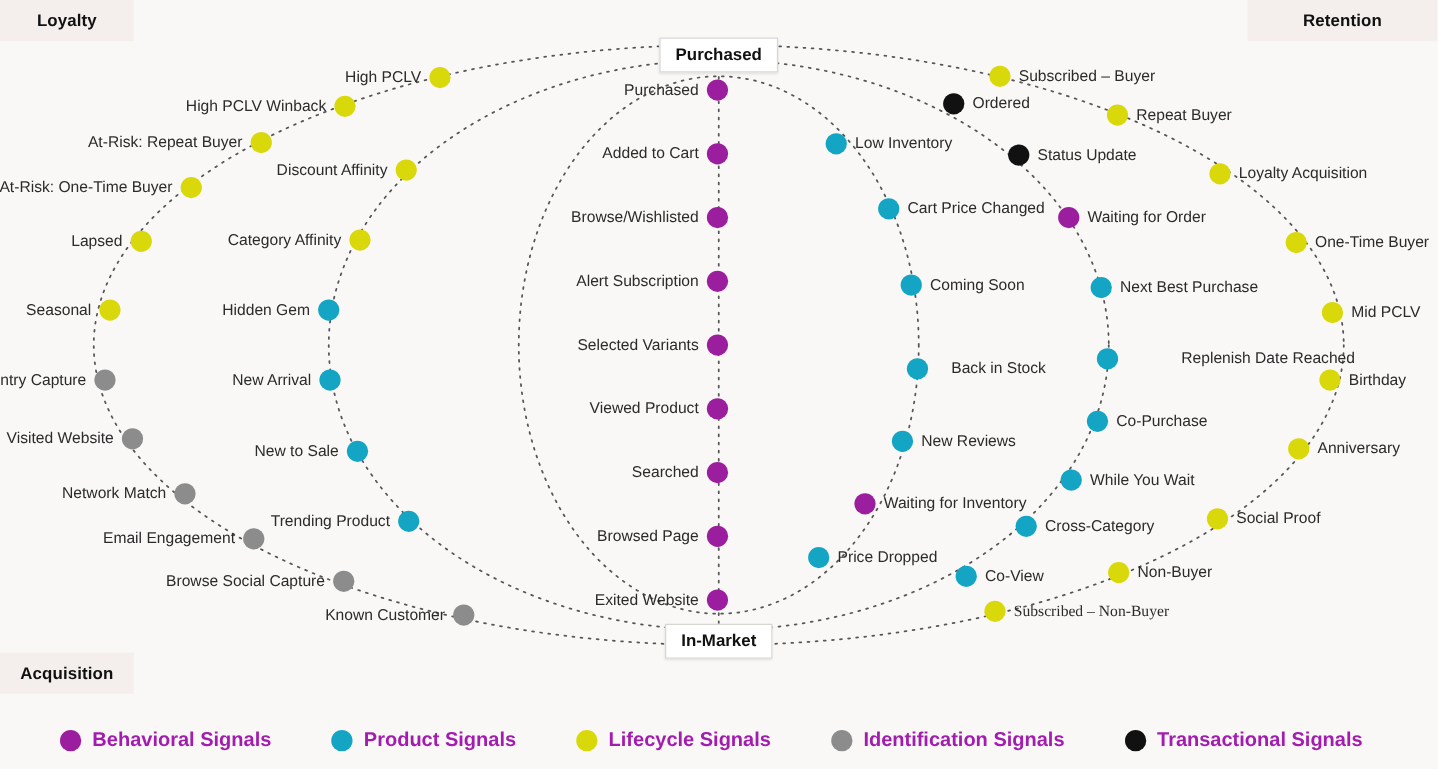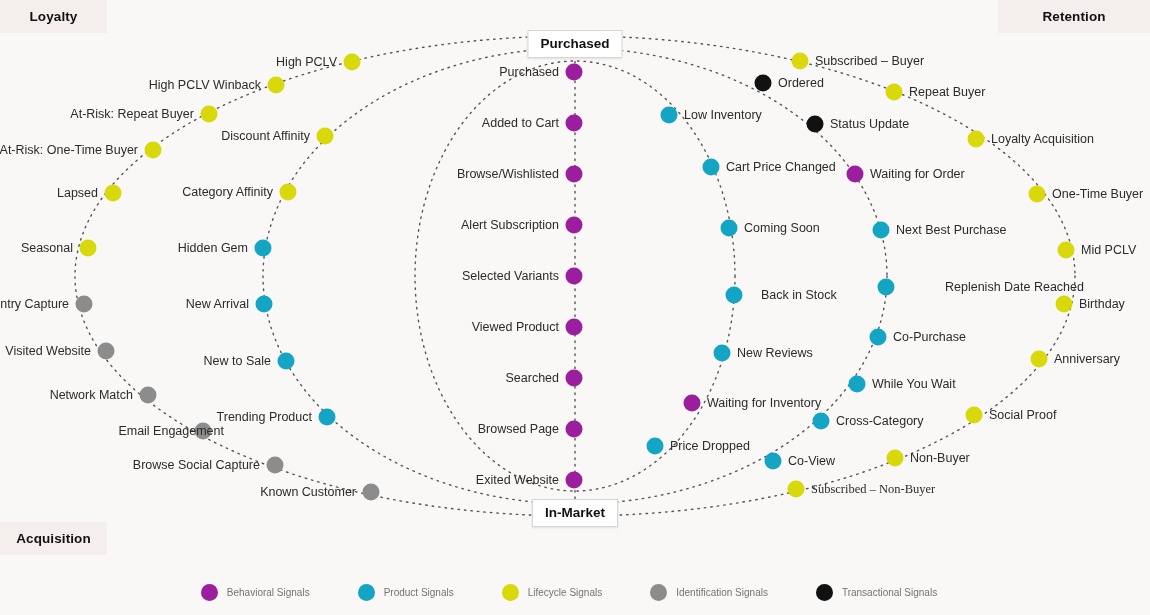--- a/index.html
+++ b/index.html
@@ -66,21 +66,21 @@
   .node-label.left{text-align:right;transform:translate(-100%,-50%);}
 
   
   #legend{
     position:absolute;left:0;top:570px;width:1150px;height:45px;
     display:flex;align-items:center;justify-content:center;
     gap:0px;z-index:8;
   }
   .legend-item{display:flex;align-items:center;gap:9px;}
   .legend-dot{width:17px;height:17px;border-radius:50%;display:block;}
-  .legend-text{font-size:10px;font-weight:normal;color:#737373;white-space:nowrap;}
+  .legend-text{font-size:16px;font-weight:bold;color:#a21caf;white-space:nowrap;}
 </style>
 </head>
 <body>
 
 <div id="stage">
 
   <svg id="arcs" viewBox="0 0 1150 615" preserveAspectRatio="none" aria-hidden="true">
     <g fill="none" stroke="#555555" stroke-width="1.4" stroke-linecap="round" stroke-dasharray="1.5 5">
       <ellipse cx="575" cy="276" rx="500" ry="240"></ellipse>
       <ellipse cx="575" cy="276" rx="312" ry="228"></ellipse>
@@ -119,21 +119,21 @@
       <div class="node-label left" style="top: 193px; left: 98px;">Lapsed</div>
       <div class="node" title="Seasonal" style="left: 88px; top: 248px; background: rgb(217, 216, 11);"></div>
       <div class="node-label left" style="top: 248px; left: 73px;">Seasonal</div>
       <div class="node" title="Entry Capture" style="left: 84px; top: 304px; background: rgb(140, 140, 140);"></div>
       <div class="node-label left" style="top: 304px; left: 69px;">Entry Capture</div>
       <div class="node" title="Visited Website" style="left: 106px; top: 351px; background: rgb(140, 140, 140);"></div>
       <div class="node-label left" style="top: 351px; left: 91px;">Visited Website</div>
       <div class="node" title="Network Match" style="left: 148px; top: 395px; background: rgb(140, 140, 140);"></div>
       <div class="node-label left" style="top: 395px; left: 133px;">Network Match</div>
       <div class="node" title="Email Engagement" style="left: 203px; top: 431px; background: rgb(140, 140, 140);"></div>
-      <div class="node-label left" style="top: 431px; left: 188px; margin-left: 36px;">Email Engagement</div>
+      <div class="node-label left" style="top: 431px; left: 188px;">Email Engagement</div>
       <div class="node" title="Browse Abandon Capture" style="left: 275px; top: 465px; background: rgb(140, 140, 140);"></div>
       <div class="node-label left" style="top: 465px; left: 260px;">Browse Social Capture</div>
       <div class="node" title="Known Customer" style="left: 371px; top: 492px; background: rgb(140, 140, 140);"></div>
       <div class="node-label left" style="top: 492px; left: 356px;">Known Customer</div>
       <div class="node" title="Discount Affinity" style="left: 325px; top: 136px; background: rgb(217, 216, 11);"></div>
       <div class="node-label left" style="top: 136px; left: 310px;">Discount Affinity</div>
       <div class="node" title="Category Affinity" style="left: 288px; top: 192px; background: rgb(217, 216, 11);"></div>
       <div class="node-label left" style="top: 192px; left: 273px;">Category Affinity</div>
       <div class="node" title="Hidden Gem" style="left: 263px; top: 248px; background: rgb(20, 165, 196);"></div>
       <div class="node-label left" style="top: 248px; left: 248px;">Hidden Gem</div>

